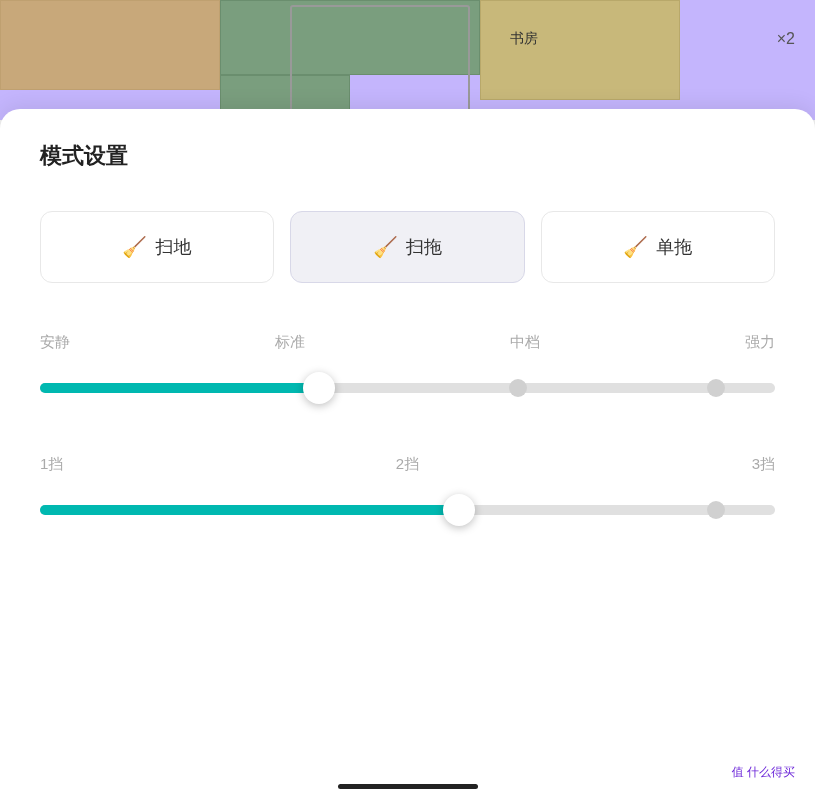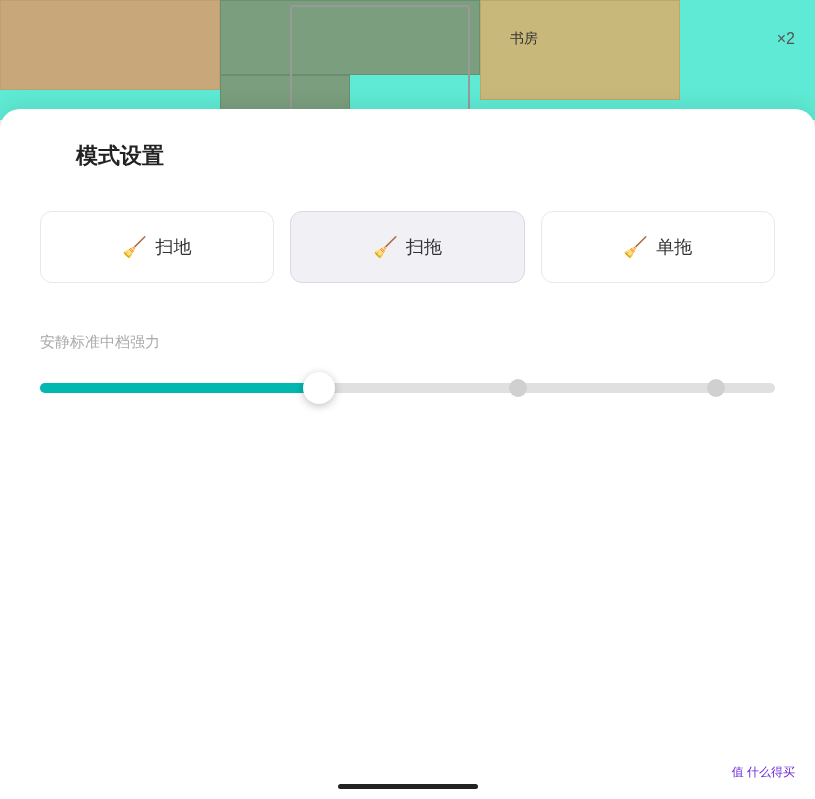--- a/index.html
+++ b/index.html
@@ -13,21 +13,21 @@
       height: 799px;
       font-family: -apple-system, "PingFang SC", "Helvetica Neue", sans-serif;
       background: #f0f0f0;
       position: relative;
       overflow: hidden;
     }
 
     .map-area {
       width: 100%;
       height: 120px;
-      background: #5eead4;
+      background: #c4b5fd;
       position: relative;
       overflow: hidden;
     }
 
     .map-room-1 {
       position: absolute;
       top: 0;
       left: 0;
       width: 220px;
       height: 90px;
@@ -104,21 +104,20 @@
       border-radius: 20px 20px 0 0;
       padding: 32px 40px 20px 40px;
       box-shadow: 0 -4px 20px rgba(0,0,0,0.08);
     }
 
     .sheet-title {
       font-size: 22px;
       font-weight: 600;
       color: #222;
       margin-bottom: 40px;
-      margin-left: 36px;
     }
 
     .mode-buttons {
       display: flex;
       gap: 16px;
       margin-bottom: 50px;
     }
 
     .mode-btn {
       flex: 1;
@@ -143,20 +142,21 @@
     .mode-icon {
       font-size: 20px;
     }
 
     .slider-section {
       margin-bottom: 45px;
     }
 
     .slider-labels {
       display: flex;
+      justify-content: space-between;
       margin-bottom: 14px;
     }
 
     .slider-label {
       font-size: 15px;
       color: #aaa;
     }
 
     .slider-track-container {
       position: relative;
@@ -265,16 +265,30 @@
     <div class="slider-track-container">
       <div class="slider-track">
         <div class="slider-fill" style="width: 38%;"></div>
         <div class="slider-thumb" style="left: 38%;"></div>
         <div class="slider-dot" style="left: 65%;"></div>
         <div class="slider-dot" style="left: 92%;"></div>
       </div>
     </div>
   </div>
 
+  <div class="slider-section">
+    <div class="slider-labels">
+      <span class="slider-label">1挡</span>
+      <span class="slider-label">2挡</span>
+      <span class="slider-label">3挡</span>
+    </div>
+    <div class="slider-track-container">
+      <div class="slider-track">
+        <div class="slider-fill" style="width: 57%;"></div>
+        <div class="slider-thumb" style="left: 57%;"></div>
+        <div class="slider-dot" style="left: 92%;"></div>
+      </div>
+    </div>
+  </div>
 
   <div class="bottom-indicator"></div>
   <div class="watermark">值 什么得买</div>
 </div>
 
 </body></html>

